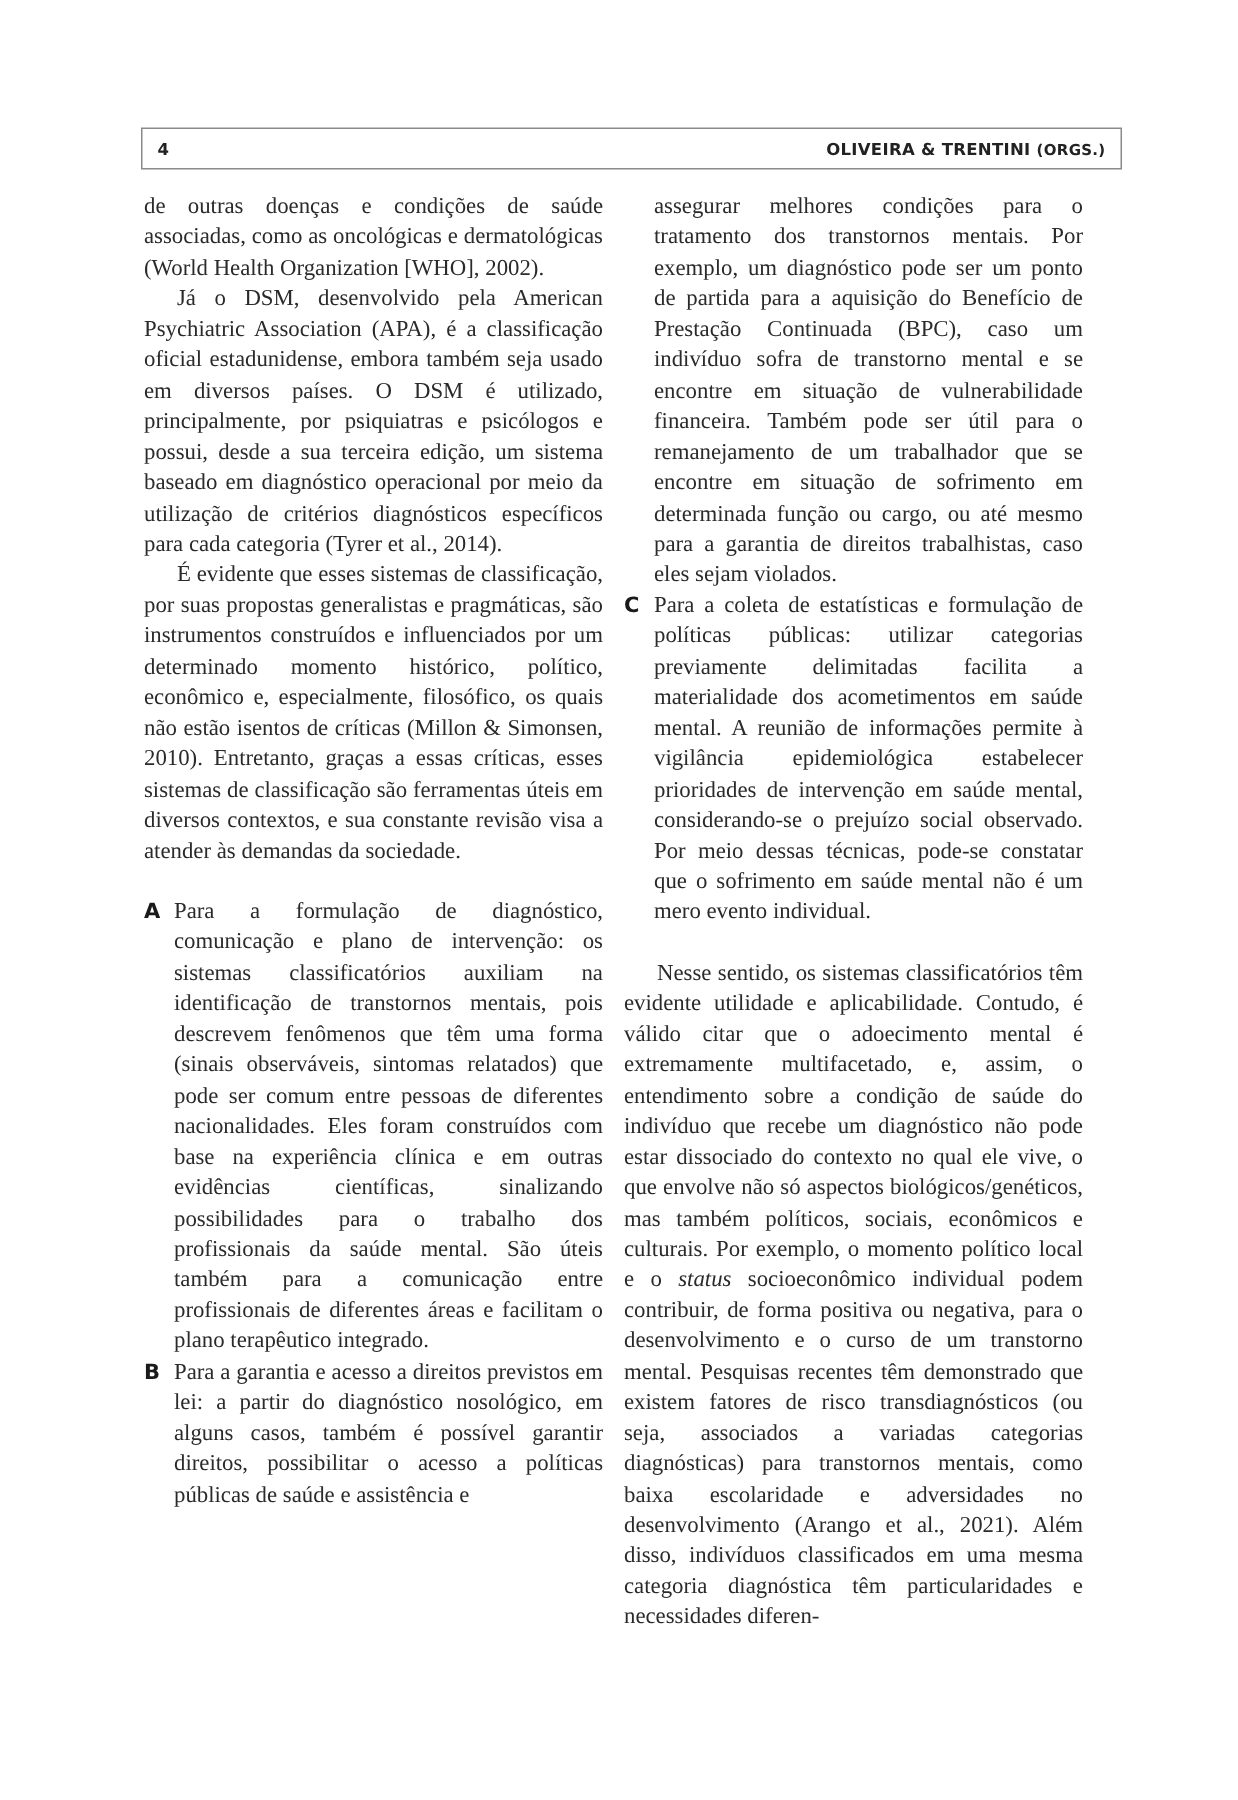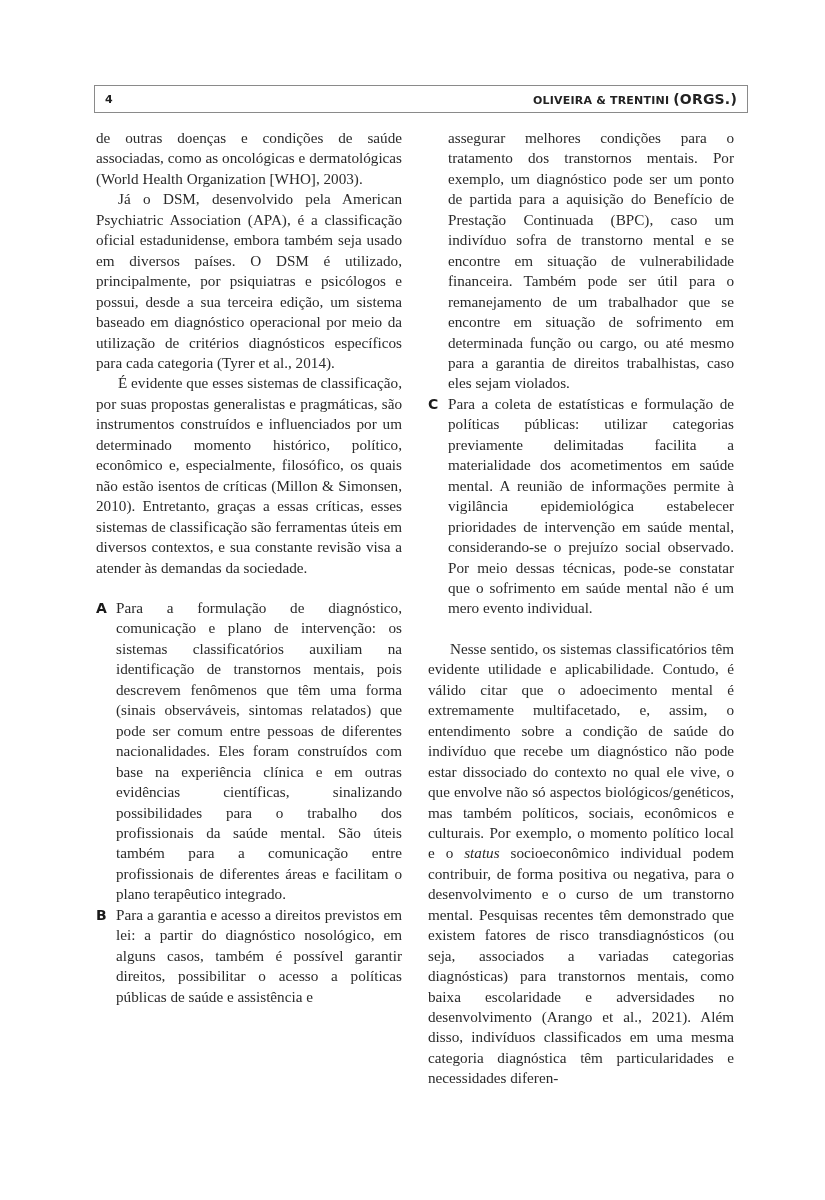--- a/index.html
+++ b/index.html
@@ -18,31 +18,31 @@
       box-sizing: border-box;
       border: 1px solid #8a8a8a;
       display: flex; align-items: center; justify-content: space-between;
       padding: 0 10px;
       font-family: "DejaVu Sans", "Liberation Sans", sans-serif;
       font-weight: bold;
       font-size: 11px;
       color: #222;
       letter-spacing: 0.2px;
     }
-    .running-head .orgs { font-size: 14px; }
+    .running-head .orgs { font-size: 10px; }
     .column {
       position: absolute;
       top: 128px;
       font-size: 15.2px;
       line-height: 20.45px;
       text-align: justify;
       hyphens: manual;
     }
     .col-left { left: 96px; width: 306px; }
-    .col-right { left: 428px; width: 306px; }
+    .col-right { left: 416px; width: 306px; }
     p { margin: 0; }
     .indent { text-indent: 22px; }
     .gap { height: 20px; }
     .list-item { position: relative; padding-left: 20px; }
     .list-label {
       position: absolute; left: 0; top: 0;
       font-family: "DejaVu Sans", "Liberation Sans", sans-serif;
       font-weight: bold;
       font-size: 14px;
       color: #1a1a1a;
@@ -52,21 +52,21 @@
   </style>
 </head>
 <body>
 
 <div class="running-head">
   <span>4</span>
   <span><span>OLIVEIRA &amp; TRENTINI</span> <span class="orgs">(ORGS.)</span></span>
 </div>
 
 <div class="column col-left">
-  <p>de outras doenças e condições de saúde associadas, como as oncológicas e dermatológicas (World Health Organization [WHO], 2003).</p>
+  <p>de outras doenças e condições de saúde associadas, como as oncológicas e dermatológicas (World Health Organization [WHO], 2002).</p>
   <p class="indent">Já o DSM, desenvolvido pela American Psychiatric Association (APA), é a classificação oficial estadunidense, embora também seja usado em diversos países. O DSM é utilizado, principalmente, por psiquiatras e psicólogos e possui, desde a sua terceira edição, um sistema baseado em diagnóstico operacional por meio da utilização de critérios diagnósticos específicos para cada categoria (Tyrer et al., 2014).</p>
   <p class="indent">É evidente que esses sistemas de classificação, por suas propostas generalistas e pragmáticas, são instrumentos construídos e influenciados por um determinado momento histórico, político, econômico e, especialmente, filosófico, os quais não estão isentos de críticas (Millon &amp; Simonsen, 2010). Entretanto, graças a essas críticas, esses sistemas de classificação são ferramentas úteis em diversos contextos, e sua constante revisão visa a atender às demandas da sociedade.</p>
   <div class="gap"></div>
   <div class="list-item">
     <span class="list-label">A</span>
     <p>Para a formulação de diagnóstico, comunicação e plano de intervenção: os sistemas classificatórios auxiliam na identificação de transtornos mentais, pois descrevem fenômenos que têm uma forma (sinais observáveis, sintomas relatados) que pode ser comum entre pessoas de diferentes nacionalidades. Eles foram construídos com base na experiência clínica e em outras evidências científicas, sinalizando possibilidades para o trabalho dos profissionais da saúde mental. São úteis também para a comunicação entre profissionais de diferentes áreas e facilitam o plano terapêutico integrado.</p>
   </div>
   <div class="list-item">
     <span class="list-label">B</span>
     <p>Para a garantia e acesso a direitos previstos em lei: a partir do diagnóstico nosológico, em alguns casos, também é possível garantir direitos, possibilitar o acesso a políticas públicas de saúde e assistência e</p>

